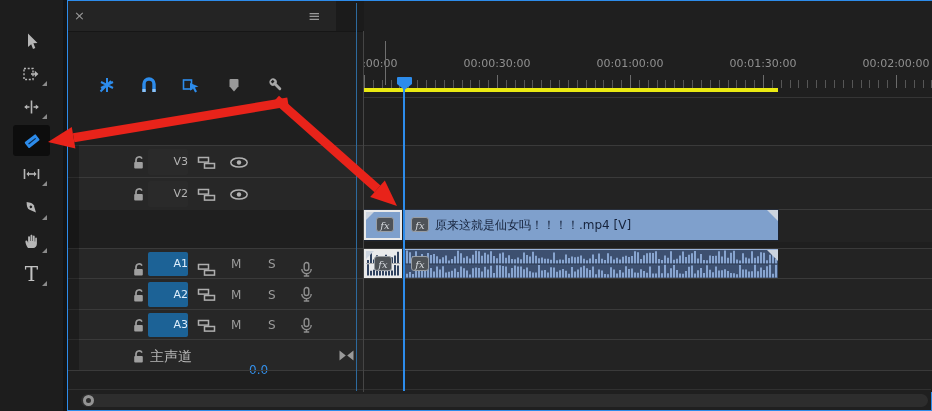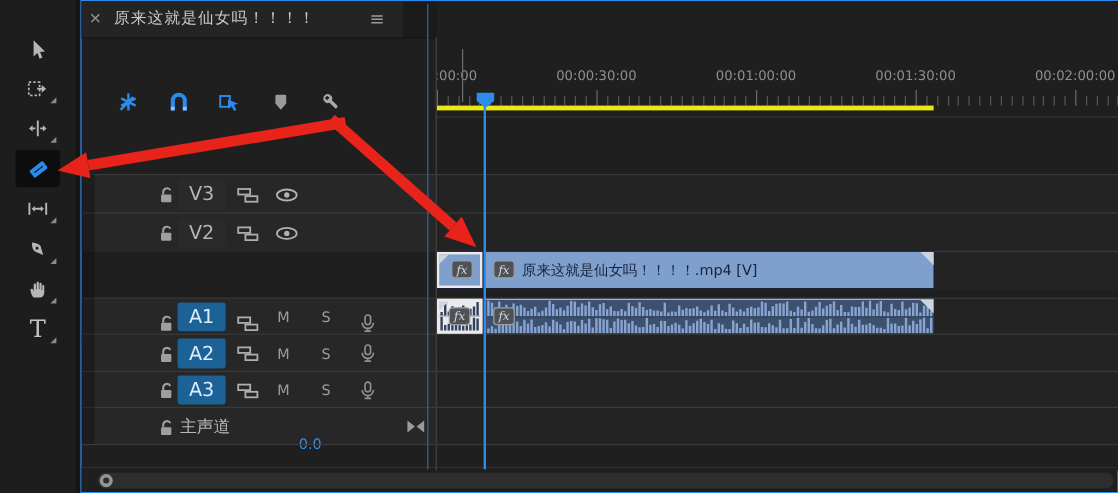--- a/index.html
+++ b/index.html
@@ -21,21 +21,21 @@
   #tab-menu{left:240px;top:0;font-size:15px;}
   #timecode{position:absolute;left:20px;top:36px;color:#3490ea;font-size:18px;letter-spacing:.5px;font-family:"DejaVu Sans Mono","Liberation Mono",monospace;}
   .tbicon{position:absolute;top:72px;width:24px;height:24px;display:flex;align-items:center;justify-content:center;}
   
   #headercol{position:absolute;left:0;top:30px;width:295px;bottom:20px;overflow:hidden;}
   #lanes{position:absolute;left:296px;top:0;width:569px;height:391px;overflow:hidden;background:#1f1f1f;}
   .vline{position:absolute;width:1px;}
   .row{position:absolute;box-sizing:border-box;background:#272727;border-top:1px solid #3a3a3a;}
   .lanerow{background:#232323;}
   .rowlab{position:absolute;font-size:11px;color:#b5b5b5;}
-  .trackbtn{position:absolute;left:80px;width:40px;border-radius:2px;text-align:center;font-size:16px;color:#b5b5b5;background:#2a2a2a;}
+  .trackbtn{position:absolute;left:80px;width:40px;border-radius:2px;text-align:right;font-size:11px;color:#b5b5b5;background:#2a2a2a;}
   .trackbtn.on{background:#1c6296;color:#dcedfb;}
   .hicon{position:absolute;display:flex;align-items:center;justify-content:center;}
   .msbtn{position:absolute;color:#9c9c9c;font-size:12px;}
   
   #ruler{position:absolute;left:0;top:0;width:569px;height:97px;}
   .rlabel{position:absolute;top:56px;transform:translateX(-50%);color:#909090;font-size:11px;white-space:nowrap;}
   .tick{position:absolute;background:#565656;width:1px;}
   #renderbar{position:absolute;top:87px;height:4px;background:#eaea12;}
   
   .clip{position:absolute;box-sizing:border-box;}
@@ -133,21 +133,20 @@
       <div class="tool" style="top: 258px;">
         <span style="font-family: &quot;DejaVu Serif&quot;, &quot;Liberation Serif&quot;, serif; font-size: 20px; color: rgb(194, 194, 194); line-height: 1;">T</span>
         <div class="fly"></div>
       </div>
     </div>
 
   <div id="panel">
     <div id="tabbar">
       <div id="tab">
         <span id="tab-close" class="tabglyph">×</span>
-        <span id="tab-title">原来这就是仙女吗！！！！</span>
         <span id="tab-menu" class="tabglyph">≡</span>
       </div>
     </div>
     <div id="tl-toolbar">
         <div class="tbicon" style="left: 27px;">
           <svg width="20" height="20" viewBox="0 0 20 20">
             <g stroke="#2d8ceb" stroke-width="2">
               <path d="M10 3 V17 M4 7 L16 13 M16 7 L4 13 M3.5 16.5 L14 6"></path>
             </g>
           </svg>

